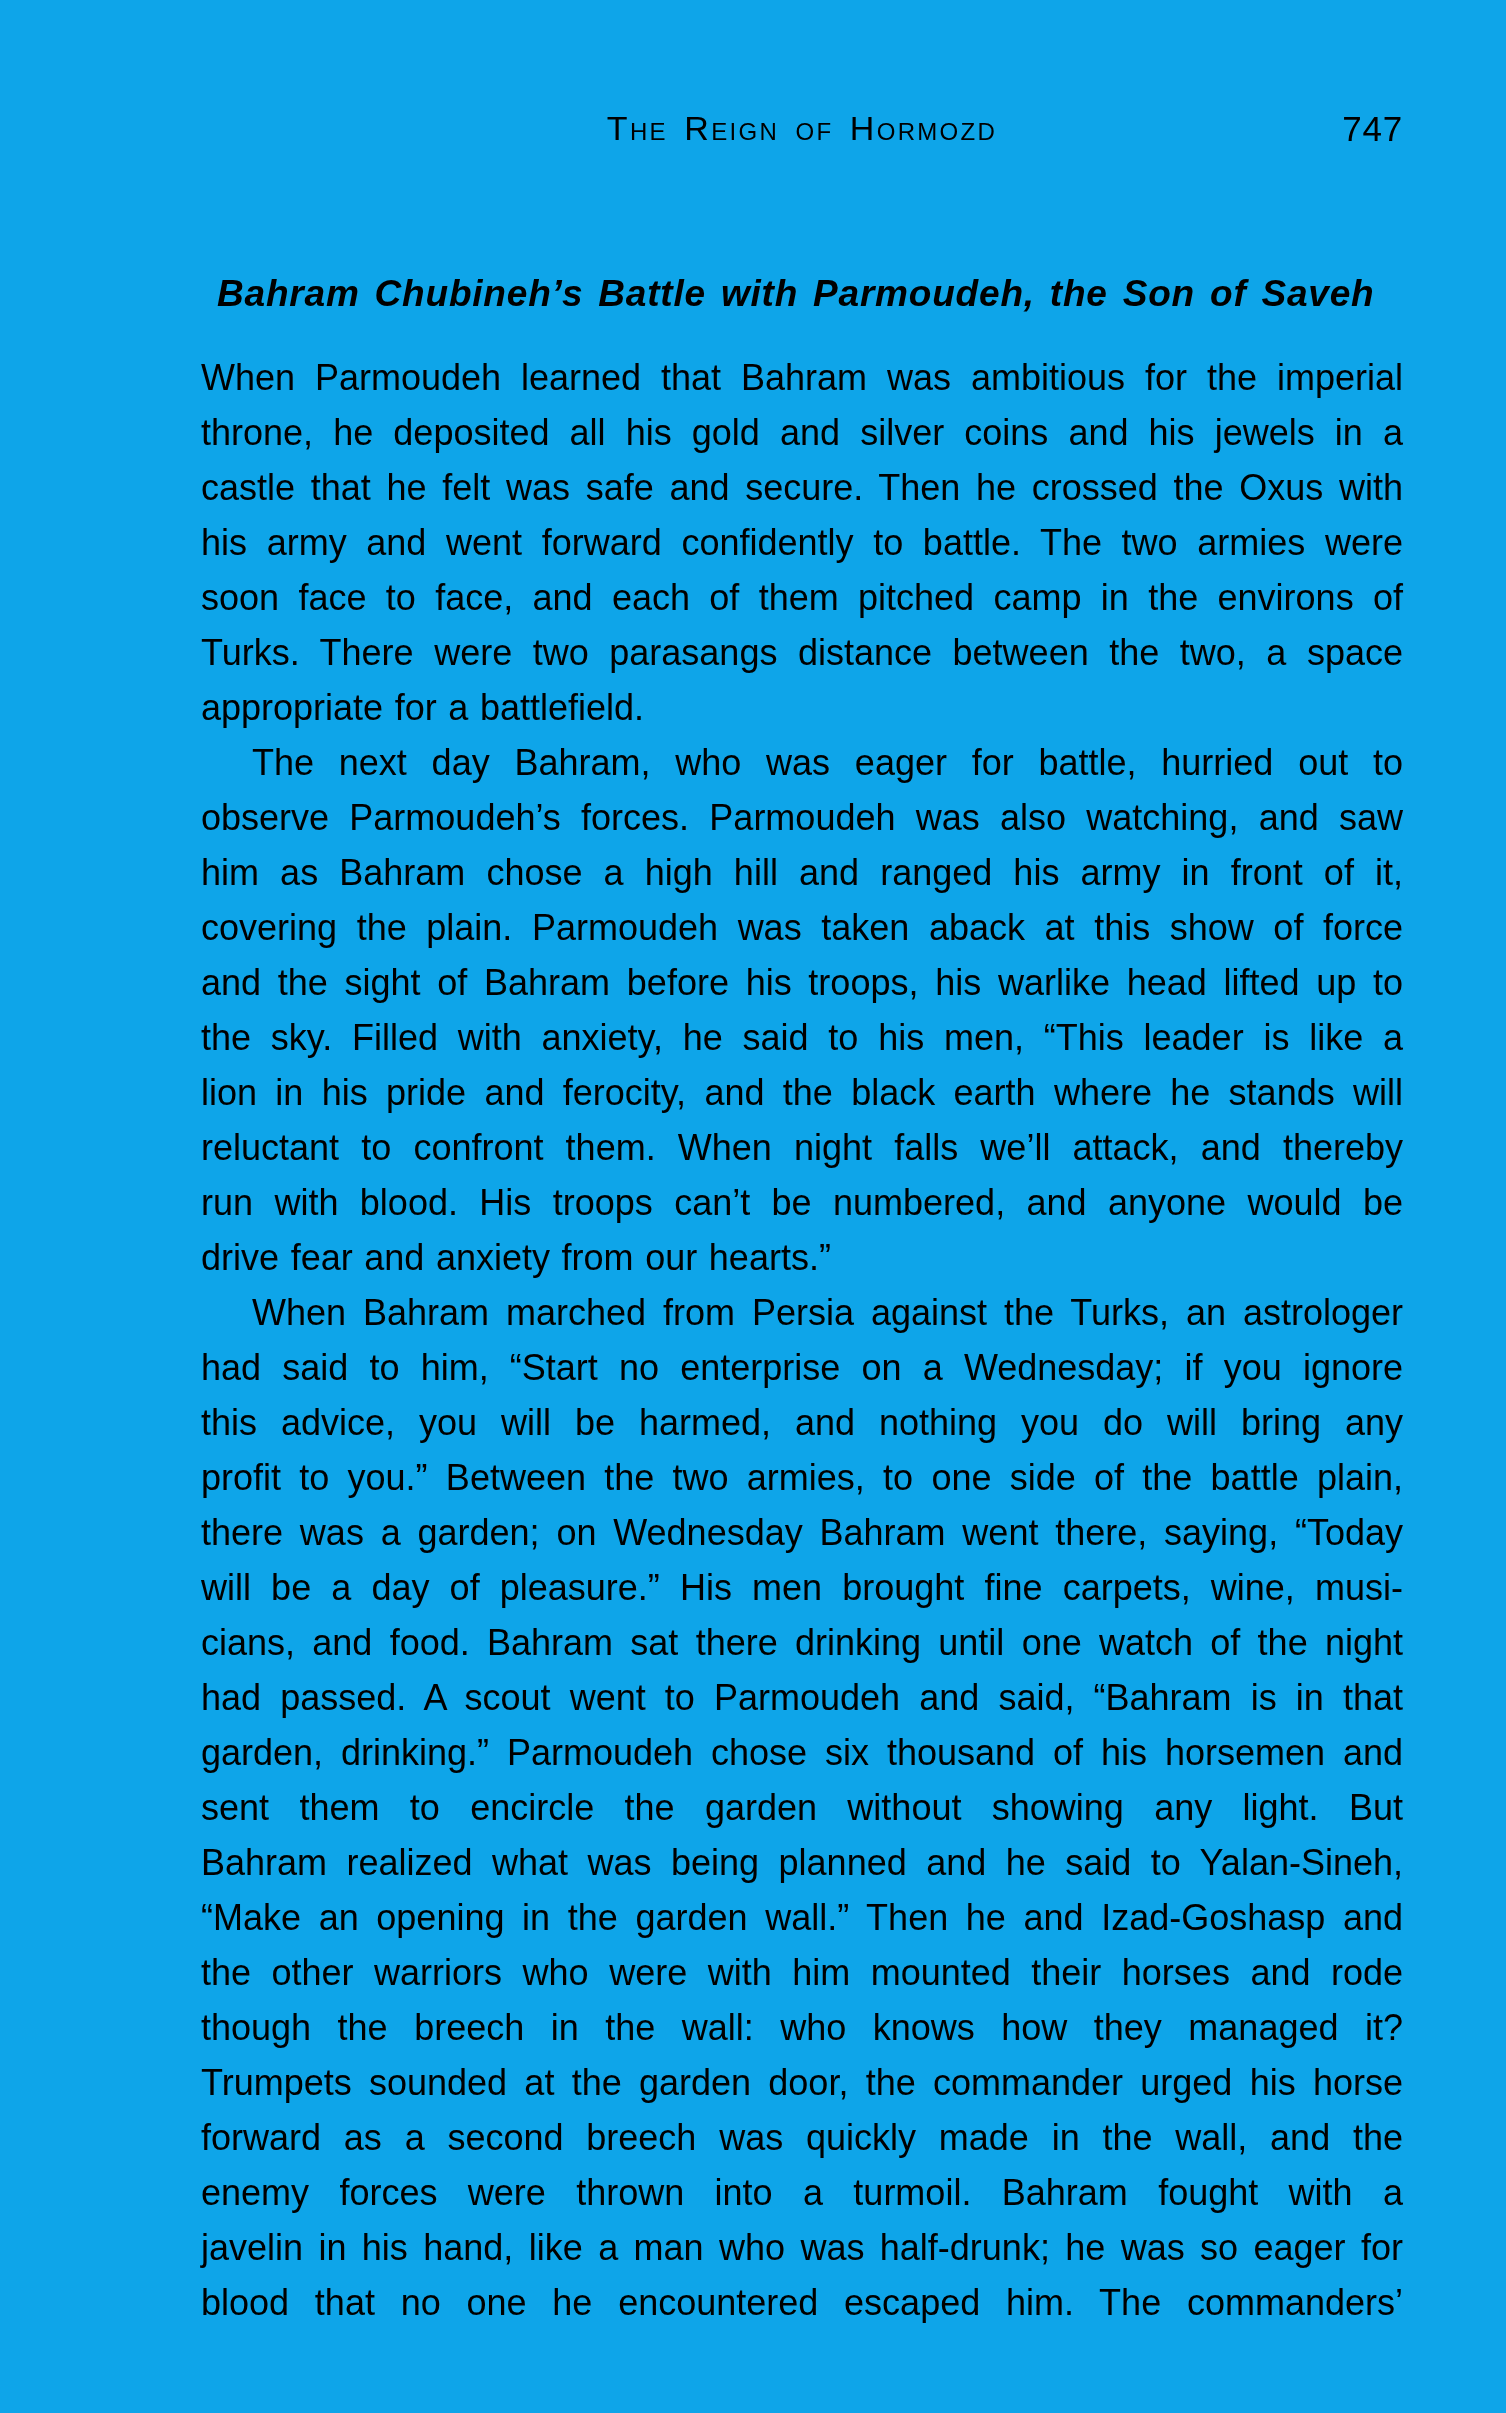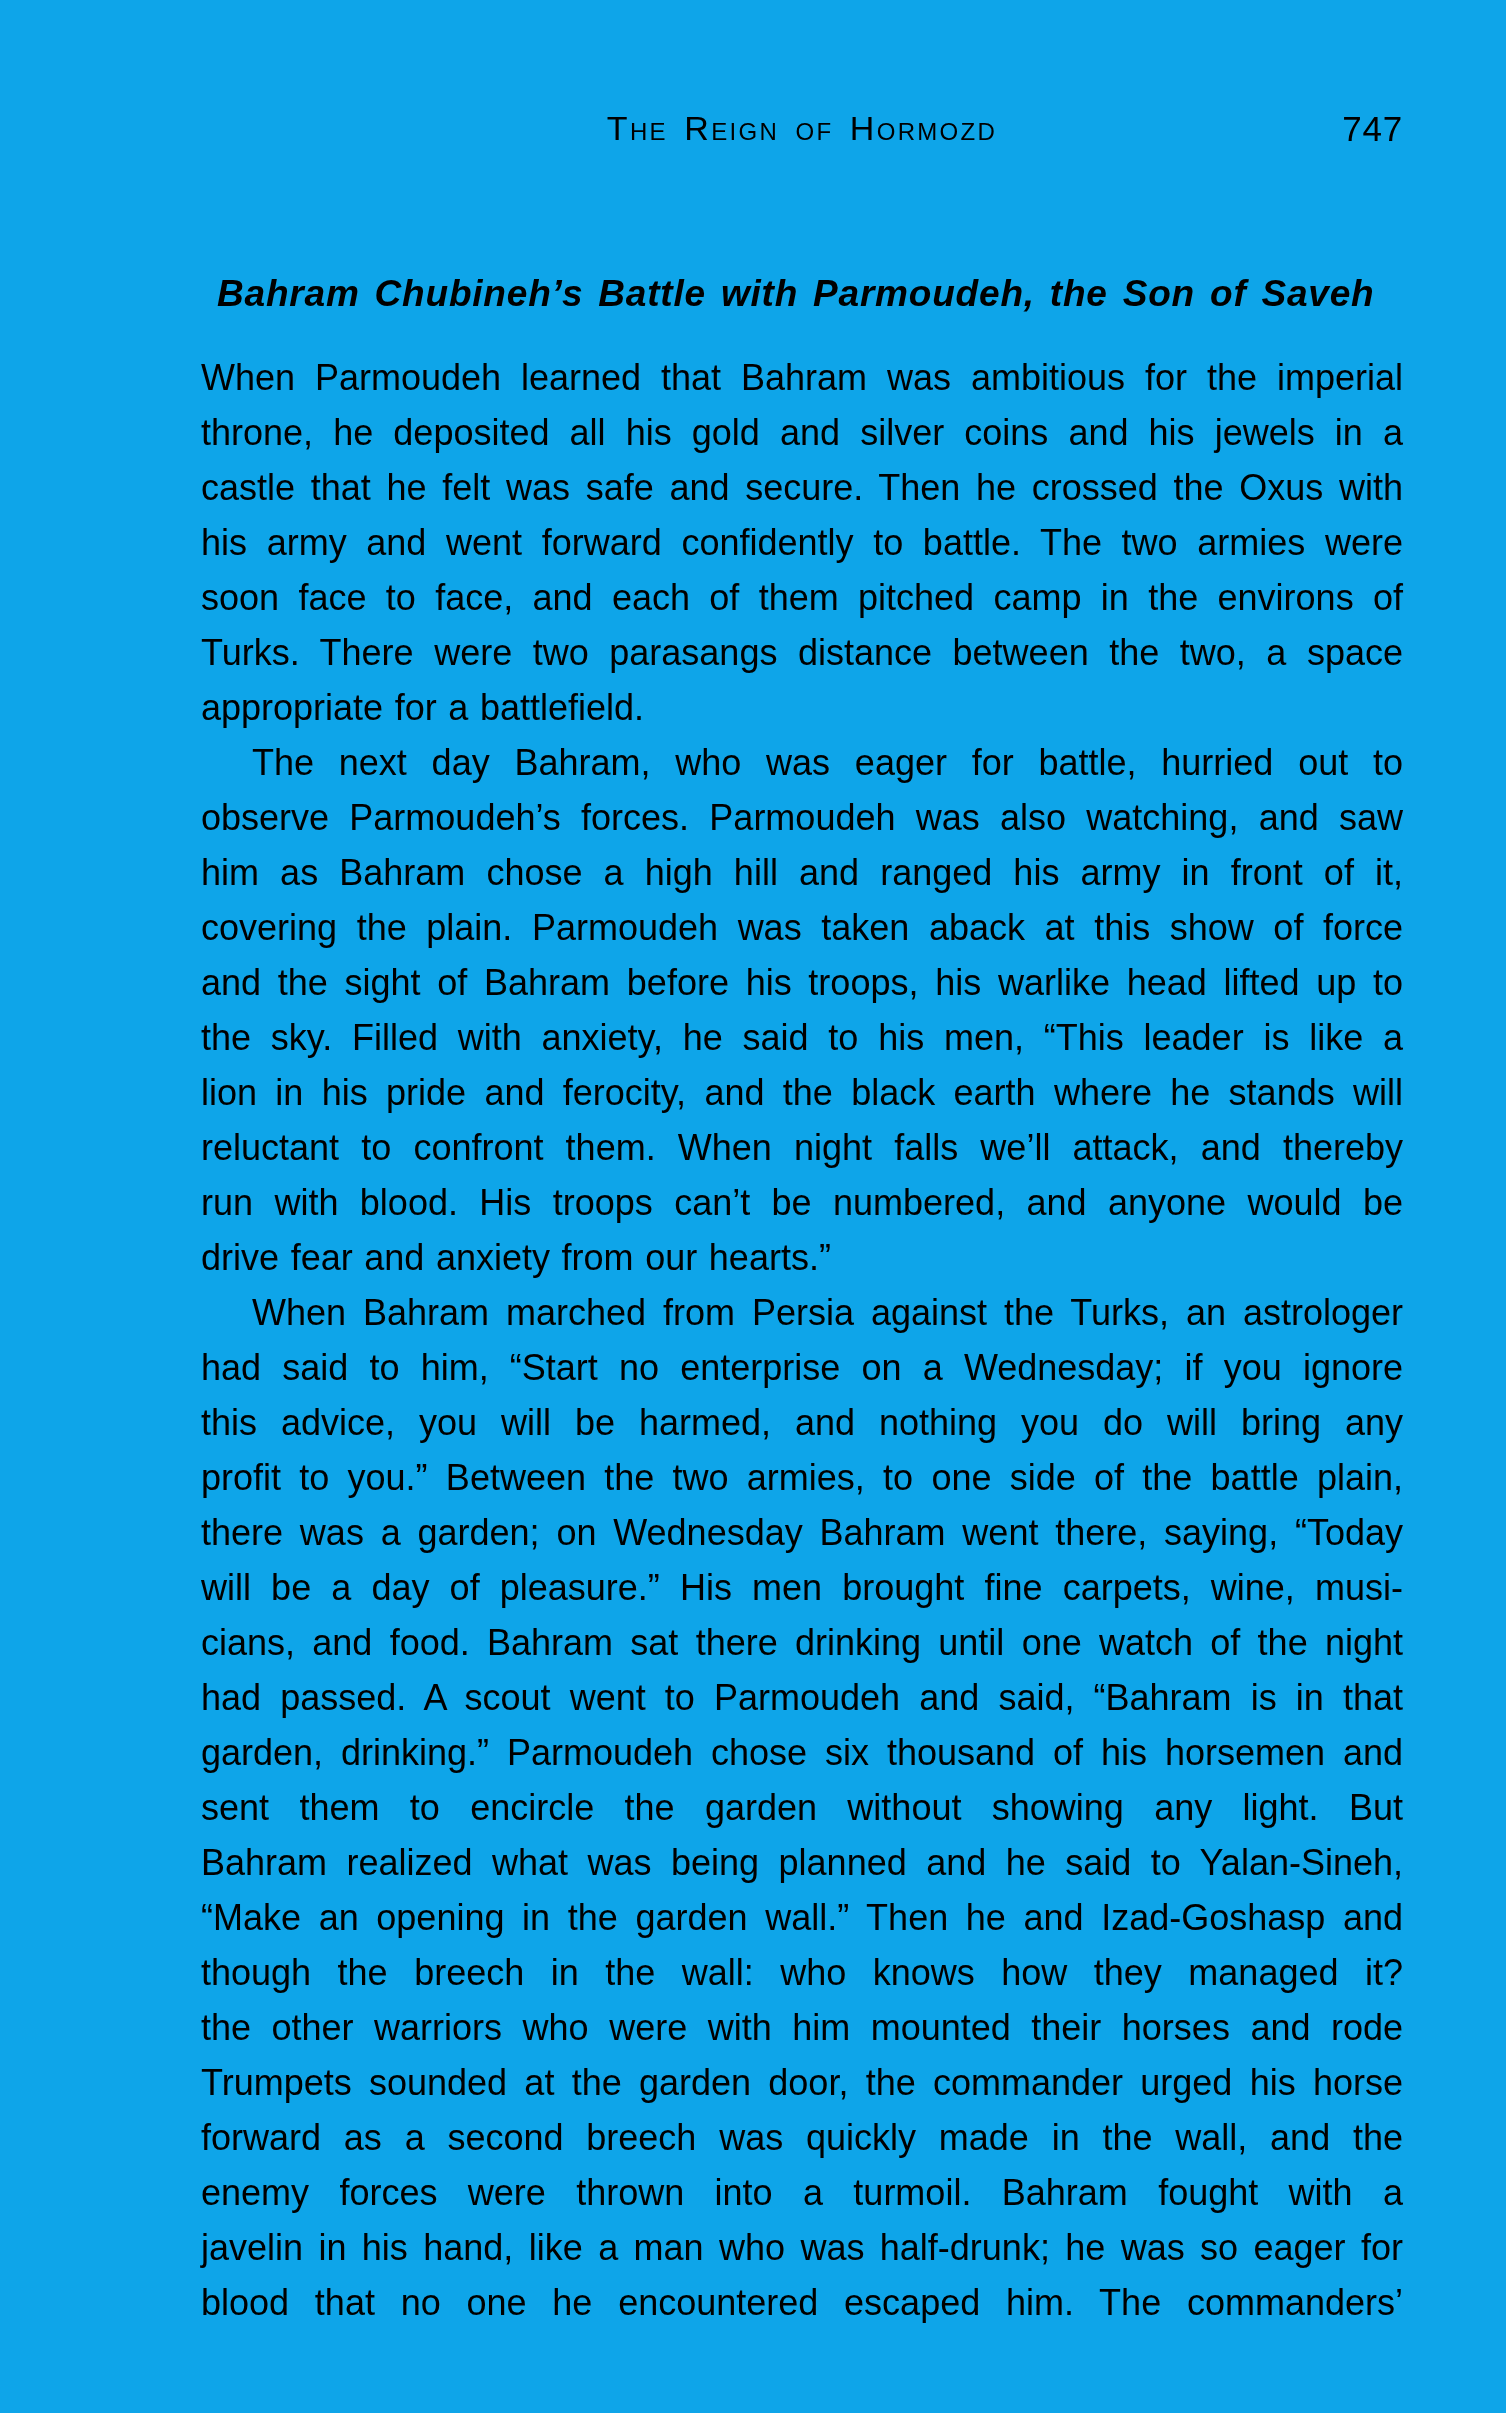--- a/index.html
+++ b/index.html
@@ -118,22 +118,22 @@
       <div class="text-line">this advice, you will be harmed, and nothing you do will bring any</div>
       <div class="text-line">profit to you.” Between the two armies, to one side of the battle plain,</div>
       <div class="text-line">there was a garden; on Wednesday Bahram went there, saying, “Today</div>
       <div class="text-line">will be a day of pleasure.” His men brought fine carpets, wine, musi-</div>
       <div class="text-line">cians, and food. Bahram sat there drinking until one watch of the night</div>
       <div class="text-line">had passed. A scout went to Parmoudeh and said, “Bahram is in that</div>
       <div class="text-line">garden, drinking.” Parmoudeh chose six thousand of his horsemen and</div>
       <div class="text-line">sent them to encircle the garden without showing any light. But</div>
       <div class="text-line">Bahram realized what was being planned and he said to Yalan-Sineh,</div>
       <div class="text-line">“Make an opening in the garden wall.” Then he and Izad-Goshasp and</div>
+      <div class="text-line">the other warriors who were with him mounted their horses and rode</div>
       <div class="text-line">though the breech in the wall: who knows how they managed it?</div>
-      <div class="text-line">the other warriors who were with him mounted their horses and rode</div>
       <div class="text-line">Trumpets sounded at the garden door, the commander urged his horse</div>
       <div class="text-line">forward as a second breech was quickly made in the wall, and the</div>
       <div class="text-line">enemy forces were thrown into a turmoil. Bahram fought with a</div>
       <div class="text-line">javelin in his hand, like a man who was half-drunk; he was so eager for</div>
       <div class="text-line">blood that no one he encountered escaped him. The commanders’</div>
     </main>
 
 </div>
 
 

